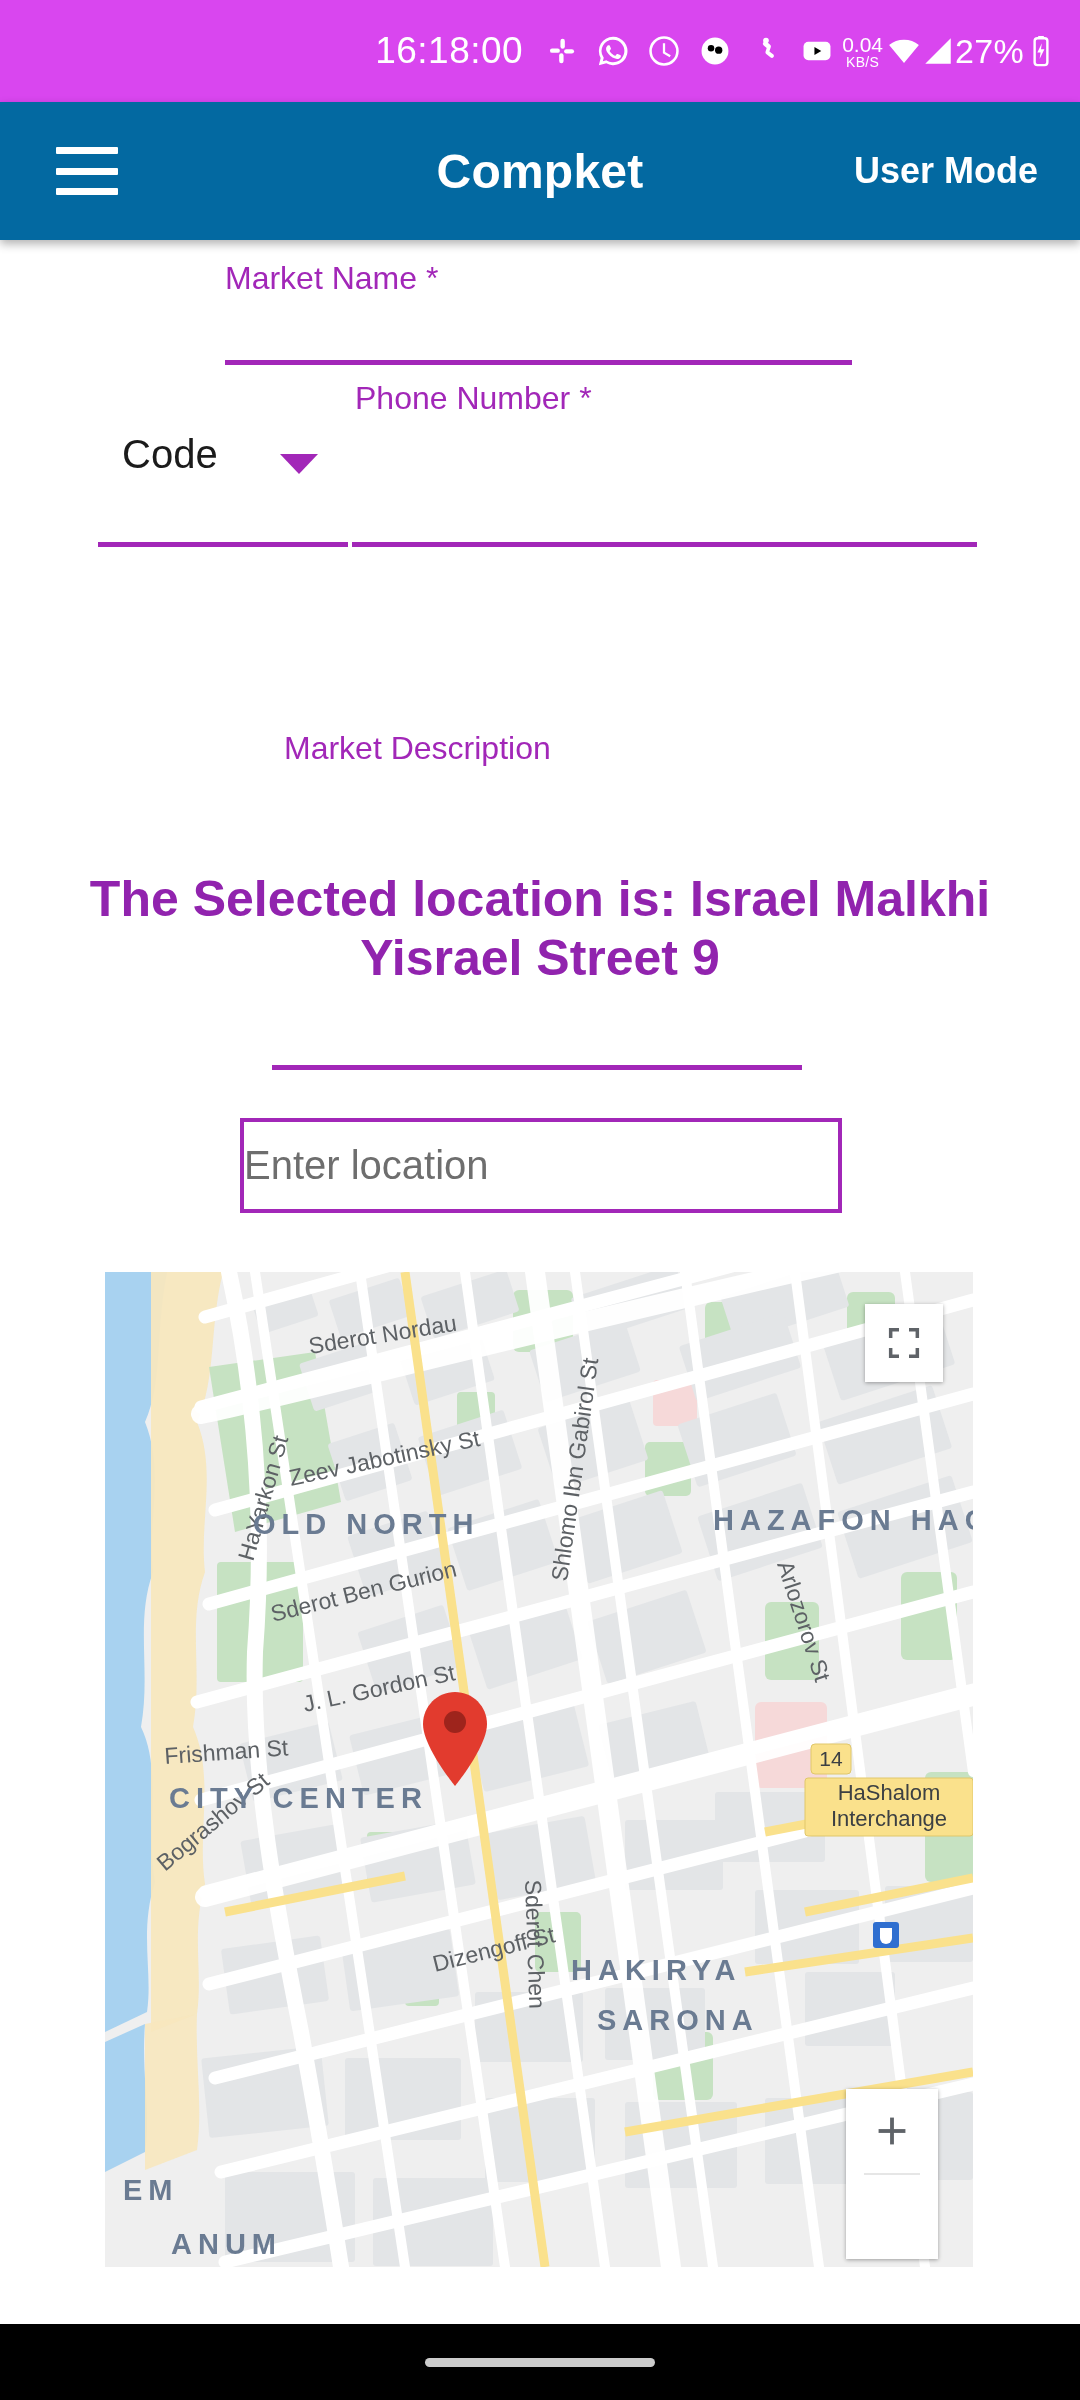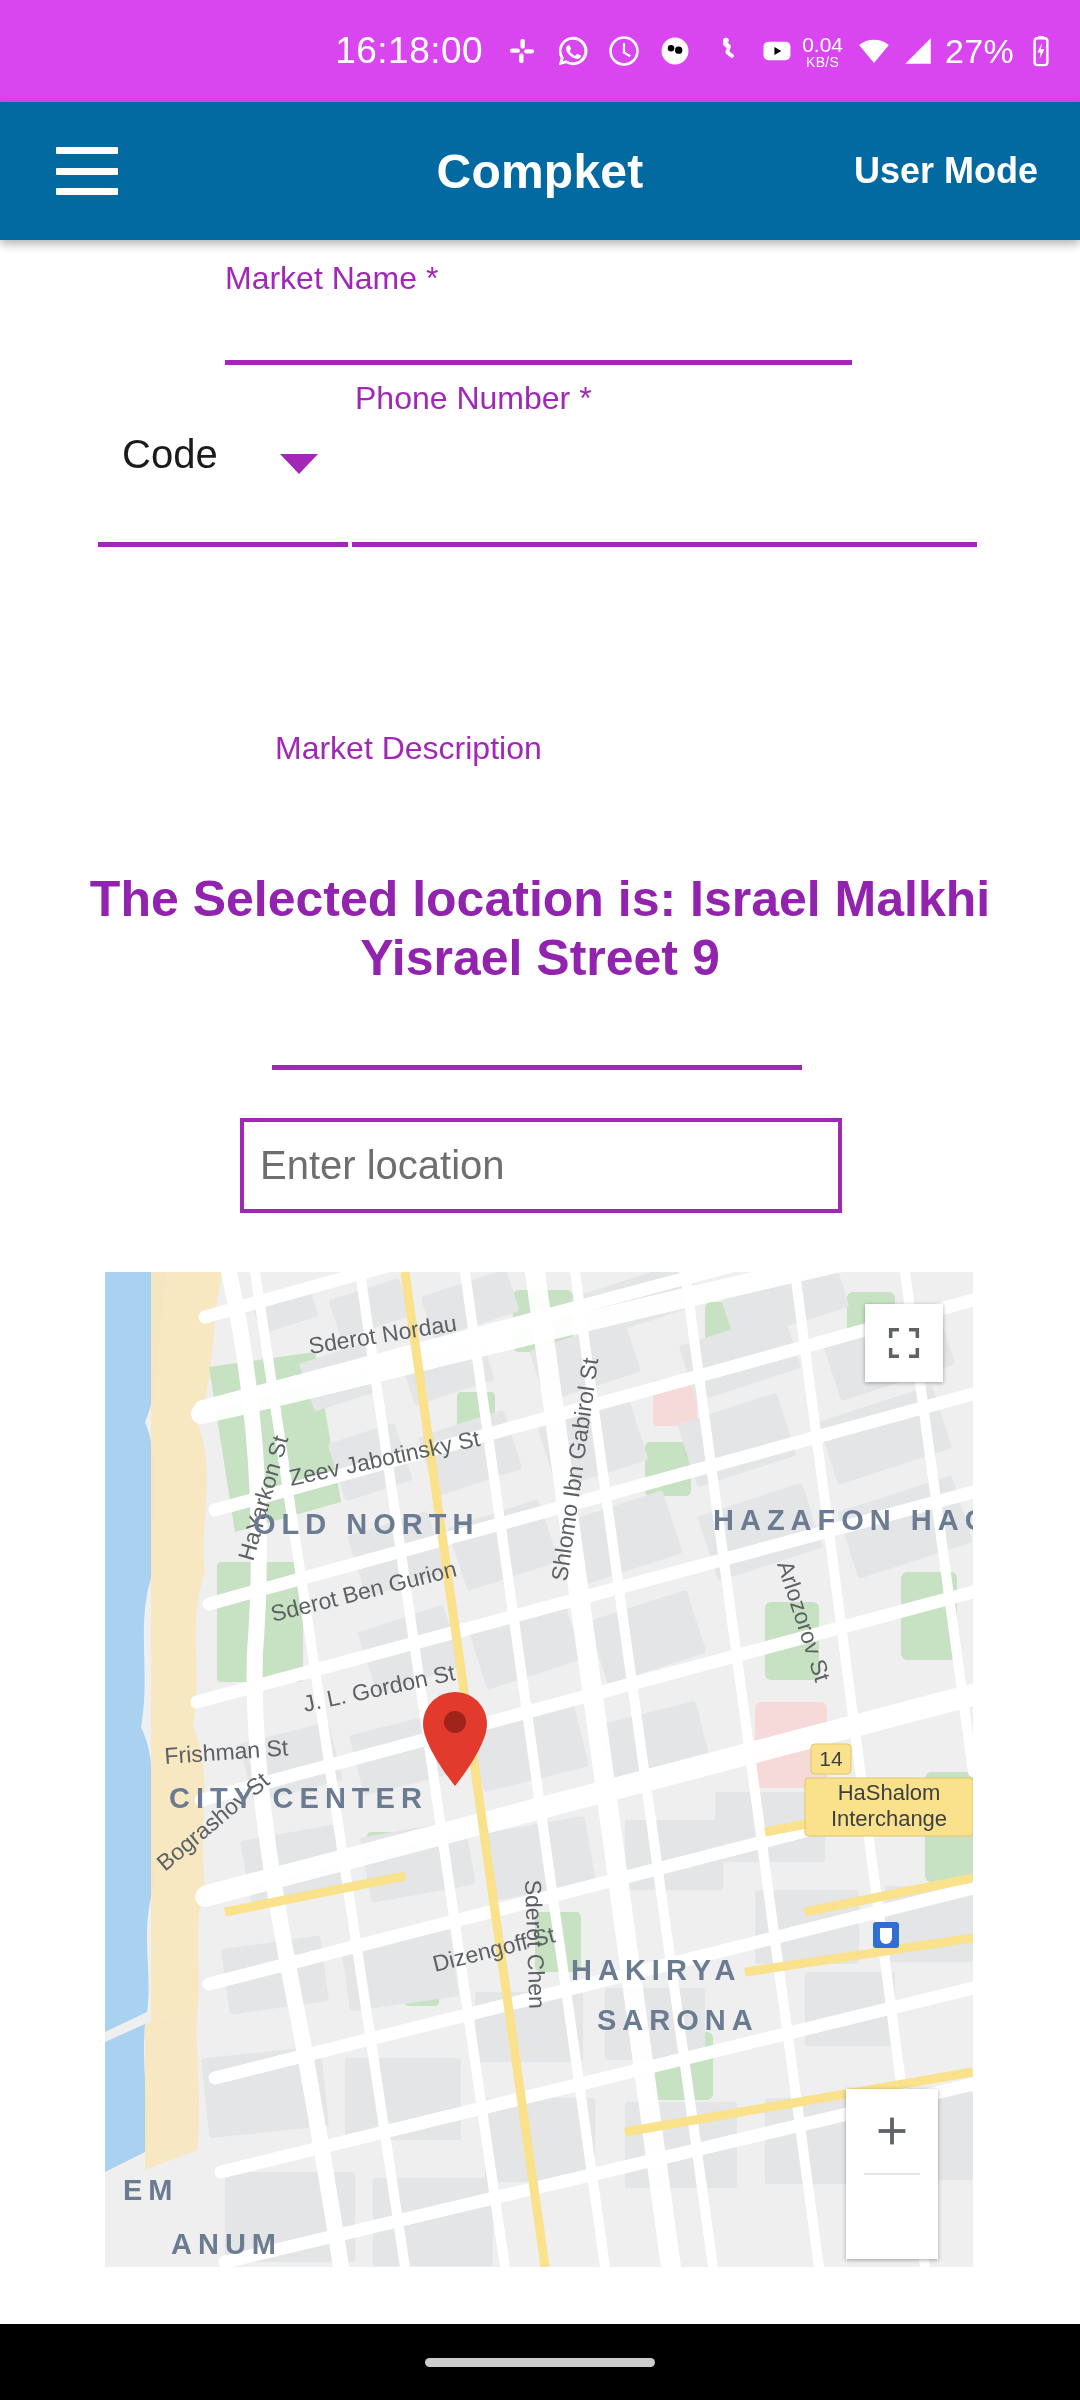--- a/index.html
+++ b/index.html
@@ -13,21 +13,21 @@
 
   
   #statusbar{
     position:absolute; top:0; left:0; width:1080px; height:102px;
     background:#d946ef; color:#ffffff;
     display:flex; align-items:center;
   }
   .sb-left{ flex:1; display:flex; align-items:center; justify-content:flex-end; padding-right:8px;}
   .sb-clock{ font-size:37px; letter-spacing:.5px; font-weight:400; }
   .sb-icons{ display:flex; align-items:center; gap:17px; margin-left:22px; }
-  .sb-right{ display:flex; align-items:center; gap:10px; padding-right:22px; }
+  .sb-right{ display:flex; align-items:center; gap:0; padding-right:22px; }
   .sb-ico{ width:34px; height:34px; display:block; }
   .netspeed{ text-align:center; line-height:1; margin-right:4px; }
   .netspeed .n1{ font-size:21px; display:block; }
   .netspeed .n2{ font-size:14px; display:block; letter-spacing:.3px;}
   .sb-batt-txt{ font-size:34px; font-weight:500; letter-spacing:.3px; }
 
   
   #appbar{
     position:absolute; top:102px; left:0; width:1080px; height:138px;
     background:#0369a1;
@@ -75,38 +75,38 @@
     width:0;height:0;border-left:19px solid transparent;border-right:19px solid transparent;
     border-top:20px solid #A227B8;
   }
   #f-code .ul{ position:absolute; left:0; top:110px; width:250px; height:5px; background:#A227B8;}
   #f-phone{ position:absolute; left:352px; top:0px; width:625px; }
   #f-phone .fld-label{ position:absolute; left:3px; top:0; }
   #f-phone .ul{ position:absolute; left:0; top:162px; width:625px; height:5px; background:#A227B8;}
 
   
   #f-desc{ position:absolute; top:330px; left:0; width:1080px; }
-  #f-desc .fld-label{ position:absolute; left:275px; top:160px; width:600px; }
+  #f-desc .fld-label{ position:absolute; left:284px; top:160px; width:600px; }
   #f-desc .ul{ position:absolute; left:272px; top:495px; width:530px; height:5px; background:#A227B8;}
 
   
   #loc-heading{
     position:absolute; top:870px; left:40px; width:1000px;
     text-align:center; color:#9123AE;
     font-size:50px; font-weight:bold; line-height:1.18;
   }
 
   
   #loc-input-wrap{
     position:absolute; top:1118px; left:240px; width:602px; height:95px;
     border:4px solid #A227B8; background:#ffffff;
   }
   #loc-input{
     width:100%; height:100%; border:none; outline:none;
-    font-size:40px; padding-left:16px; color:#3c3c3c;
+    font-size:40px; padding-left:0; color:#3c3c3c;
     font-family:inherit; background:transparent;
   }
   #loc-input::placeholter{ color:#6e6e6e; }
   #loc-input::placeholder{ color:#6e6e6e; }
 
   
   #map{
     position:absolute; top:1272px; left:105px; width:868px; height:995px;
     background:#e8eaed; overflow:hidden;
   }

